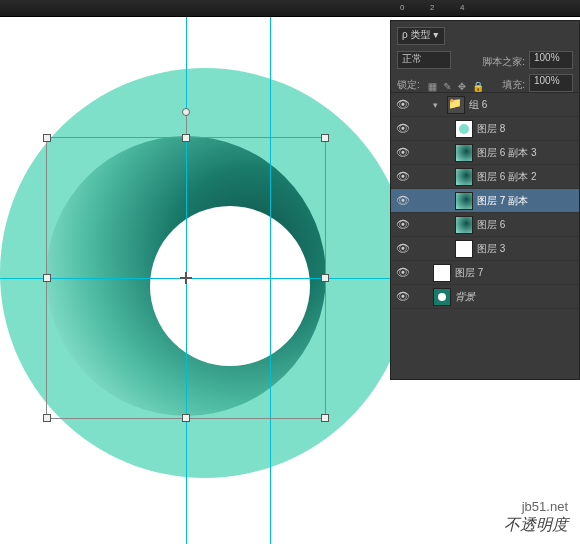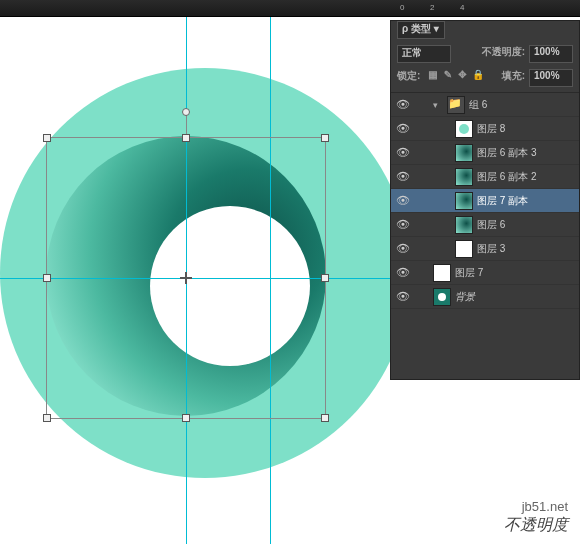--- a/index.html
+++ b/index.html
@@ -159,25 +159,24 @@
 .panel-tab.active { color: #eee; background: #3a3a3a; }
 .panel-menu {
   position: absolute;
   right: 4px; top: 4px;
   width: 14px; height: 12px;
   color: #aaa;
   font-size: 12px;
 }
 .panel-row {
   display: flex;
-  align-items: flex-start;
+  align-items: flex-end;
   height: 24px;
   padding: 0 6px;
   gap: 4px;
-  font-weight: bold;
 }
 .panel-row select, .panel-row .dropdown {
   background: #2a2a2a;
   border: 1px solid #555;
   color: #ccc;
   font-size: 10px;
   height: 18px;
   padding: 0 4px;
 }
 .panel-row .label { font-size: 10px; color: #aaa; }
@@ -283,21 +282,21 @@
 <div class="panel">
 
   <div class="panel-row">
     <div class="dropdown" style="width:48px">ρ 类型 ▾</div>
     <div style="flex:1"></div>
   </div>
 
   <div class="panel-row">
     <div class="dropdown" style="width:54px">正常</div>
     <div style="flex:1"></div>
-    <span class="label">不透明度:</span>
+    <span class="label">脚本之家:</span>
     <div class="dropdown" style="width:44px">100%</div>
   </div>
 
   <div class="panel-row lock-row">
     <span class="label">锁定:</span>
     <span class="icons">
       <span>▦</span>
       <span>✎</span>
       <span>✥</span>
       <span>🔒</span>

